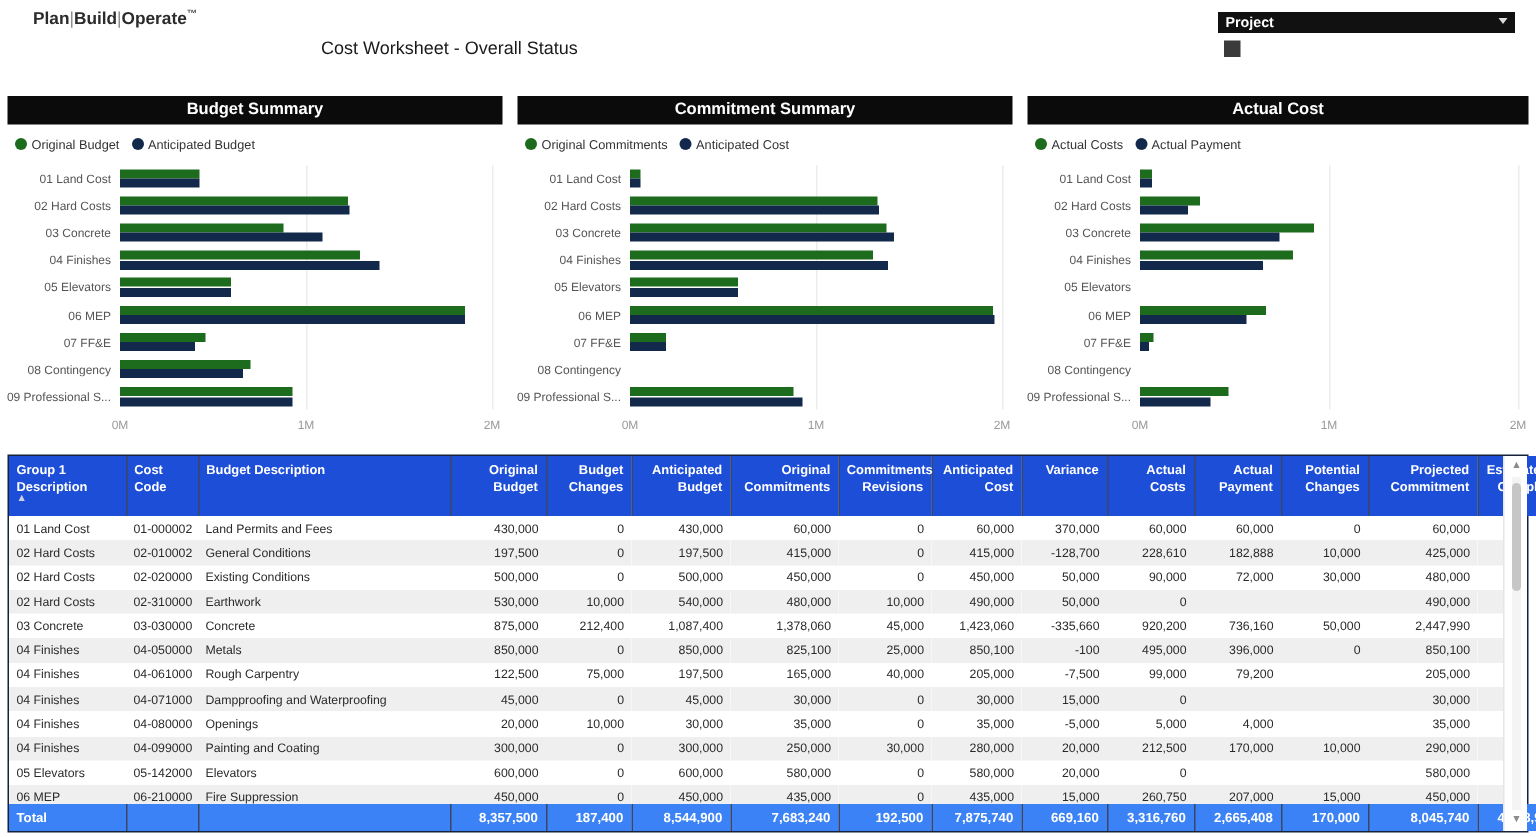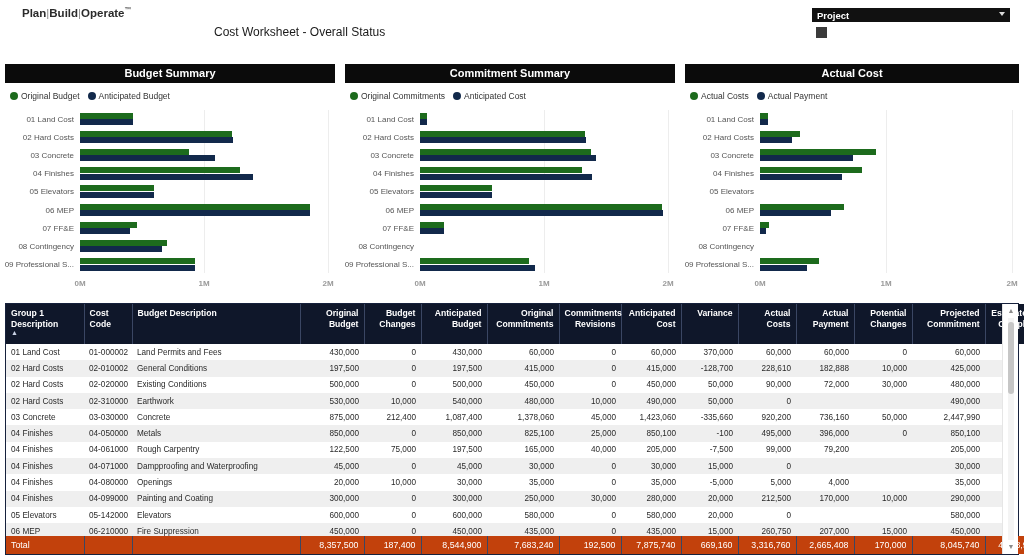--- a/index.html
+++ b/index.html
@@ -51,37 +51,37 @@
   .plot-rows { position: absolute; left: 0; top: 0; right: 0; bottom: 22px; }
   .prow { display: flex; align-items: center; height: 18.2px; }
   .cat-label { width: 80px; text-align: right; padding-right: 6px;
     font-size: 8px; color: #555; white-space: nowrap; overflow: hidden; flex: none; }
   .bars { position: relative; flex: 1; height: 15px; }
   .bar { position: absolute; left: 0; height: 6px; }
   .bar.b1 { top: 1px; }
   .bar.b2 { top: 7.5px; }
   .gridline { position: absolute; top: 0; bottom: 22px; width: 1px; background: #ededed; }
   .axis { position: absolute; left: 0; right: 0; bottom: 2px; height: 14px; }
-  .tick { position: absolute; font-size: 8px; color: #9a9a9a; transform: translateX(-50%); font-weight: bold; }
+  .tick { position: absolute; font-size: 8px; color: #9a9a9a; transform: translateX(-50%); }
 
   
   .table-wrap { position: absolute; left: 5px; top: 303px; width: 1014px; height: 252px;
     border: 1px solid #16213c; background: #fff; }
   table { border-collapse: collapse; width: 997px; table-layout: fixed; }
-  thead th { background: #0f172a; color: #ffffff; font-size: 8.6px; font-weight: bold;
+  thead th { background: #1d4ed8; color: #ffffff; font-size: 8.6px; font-weight: bold;
     text-align: left; vertical-align: top; padding: 4px 5px 4px 5px; height: 40px;
     border-right: 1px solid #3a4663; line-height: 11px; }
   thead th.num { text-align: right; }
   tbody td { font-size: 8.2px; color: #2a2a2a; padding: 3px 5px; height: 16.3px;
     white-space: nowrap; overflow: hidden; }
   tbody td.num { text-align: right; }
   tbody tr:nth-child(even) { background: #efefef; }
   tbody tr:nth-child(odd) { background: #ffffff; }
   .scroll-body { height: 196px; overflow: hidden; position: relative; }
-  tfoot td { background: #c2410c; color: #ffffff; font-size: 8.8px; font-weight: normal;
+  tfoot td { background: #3b82f6; color: #ffffff; font-size: 8.8px; font-weight: bold;
     padding: 4px 5px; border-right: 1px solid #3a4663; height: 16px; }
   tfoot td.num { text-align: right; }
   .totals { position: absolute; left: 0; bottom: 0; width: 997px; }
   .sort-ind { display: block; font-size: 7px; line-height: 5px; color: #c9d2e4; }
 
   
   .vscroll { position: absolute; right: 0; top: 0; width: 16px; height: 250px;
     background: #ffffff; border-left: 1px solid #e6e6e6; }
   .vs-arrow { position: absolute; left: 0; width: 16px; height: 14px;
     font-size: 7px; color: #8b8b8b; text-align: center; line-height: 14px; }

